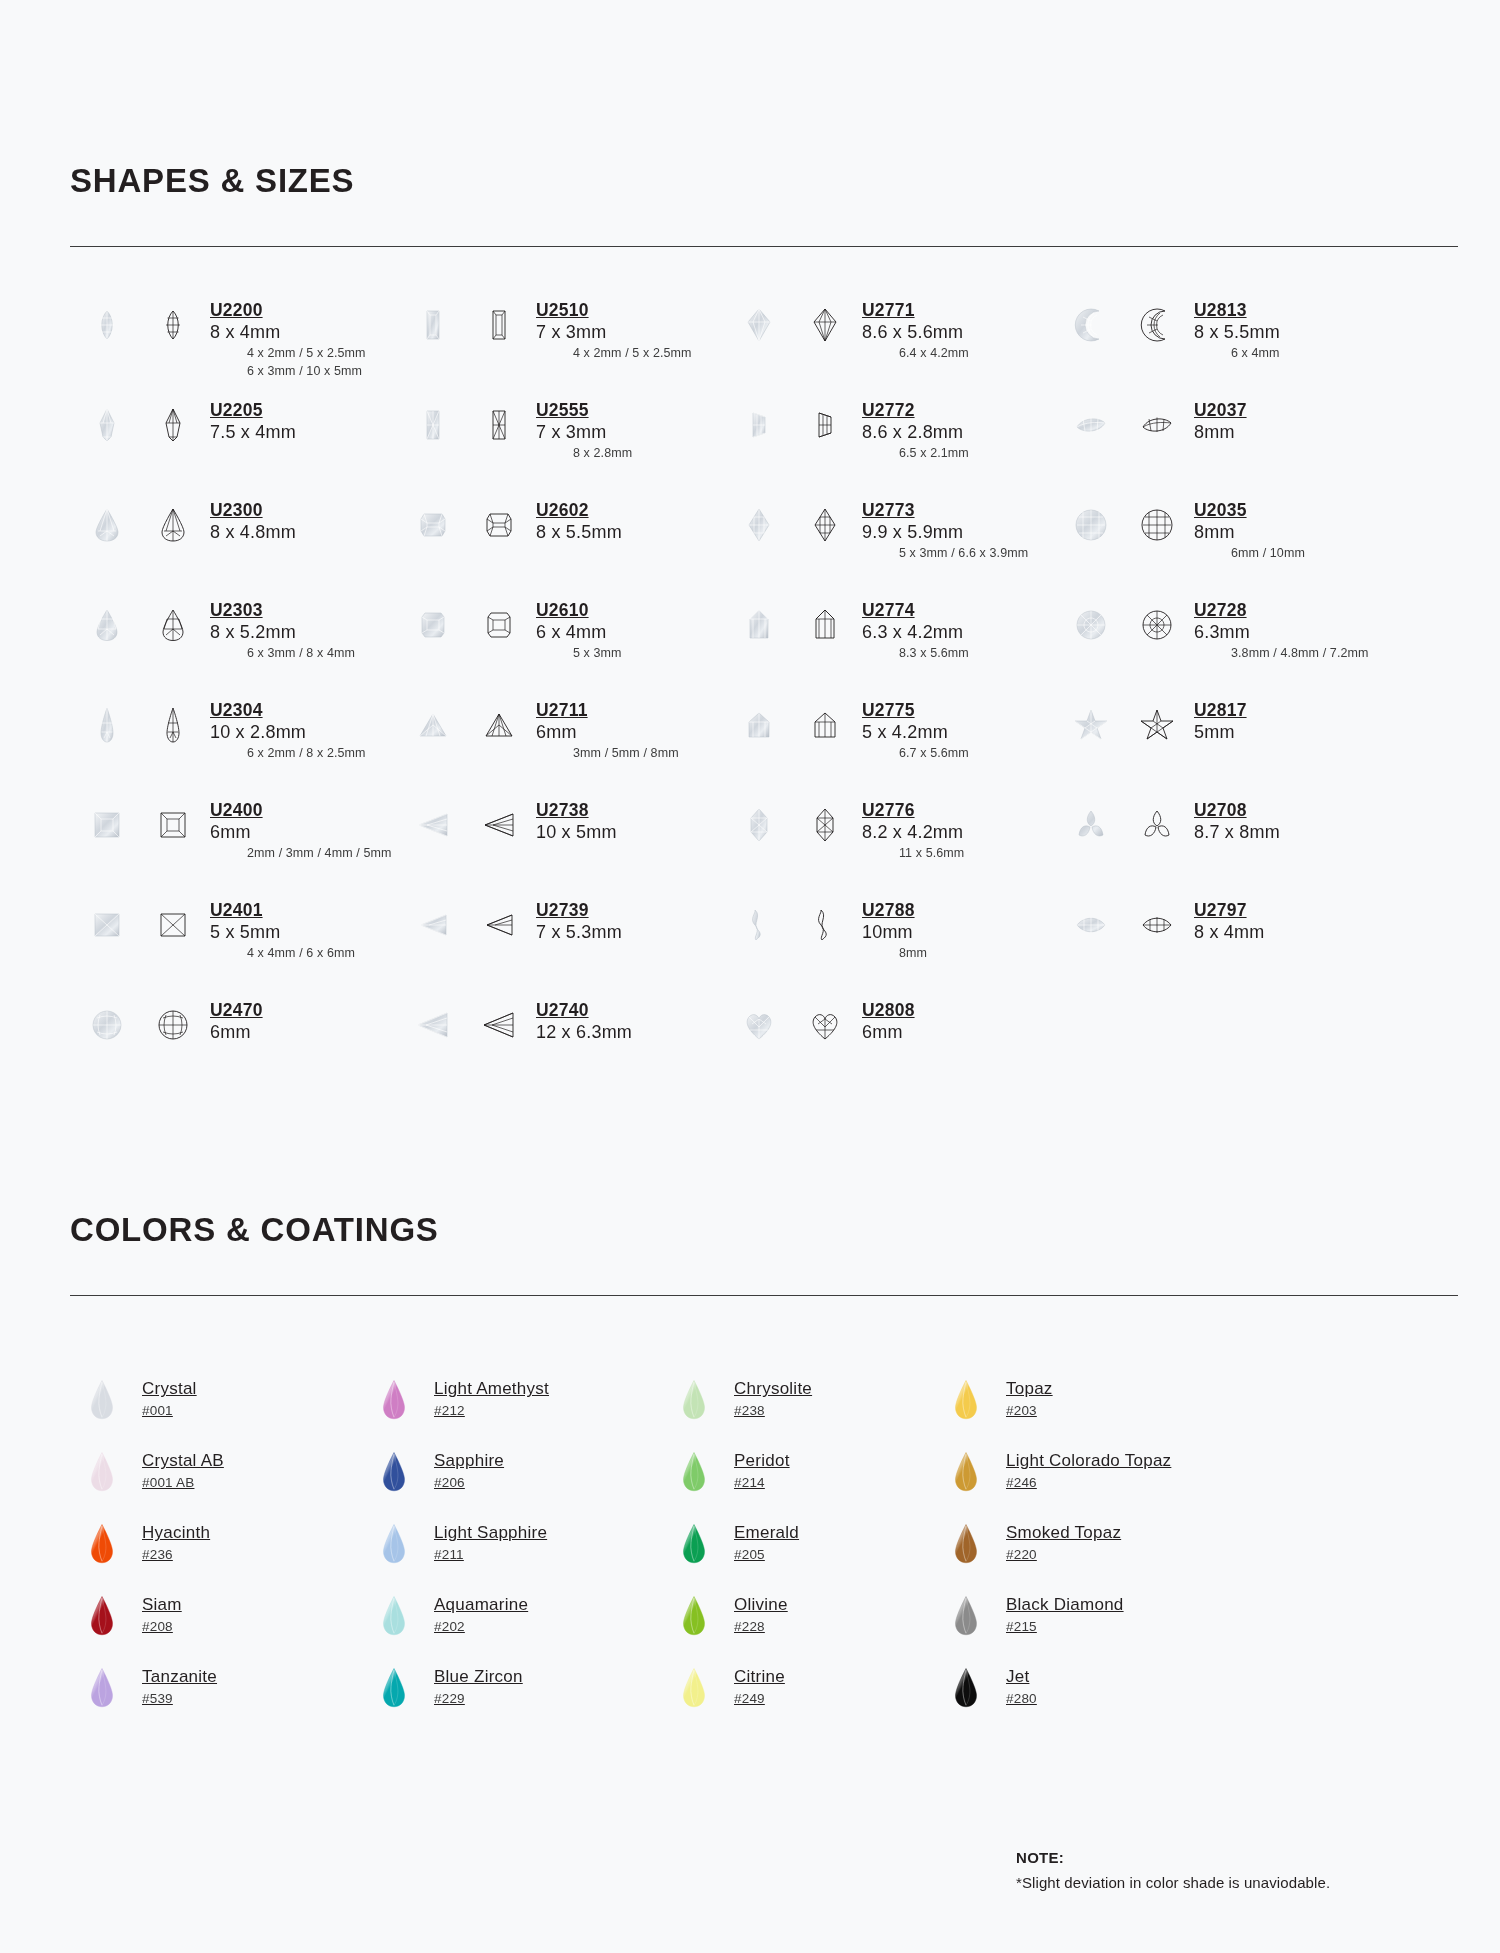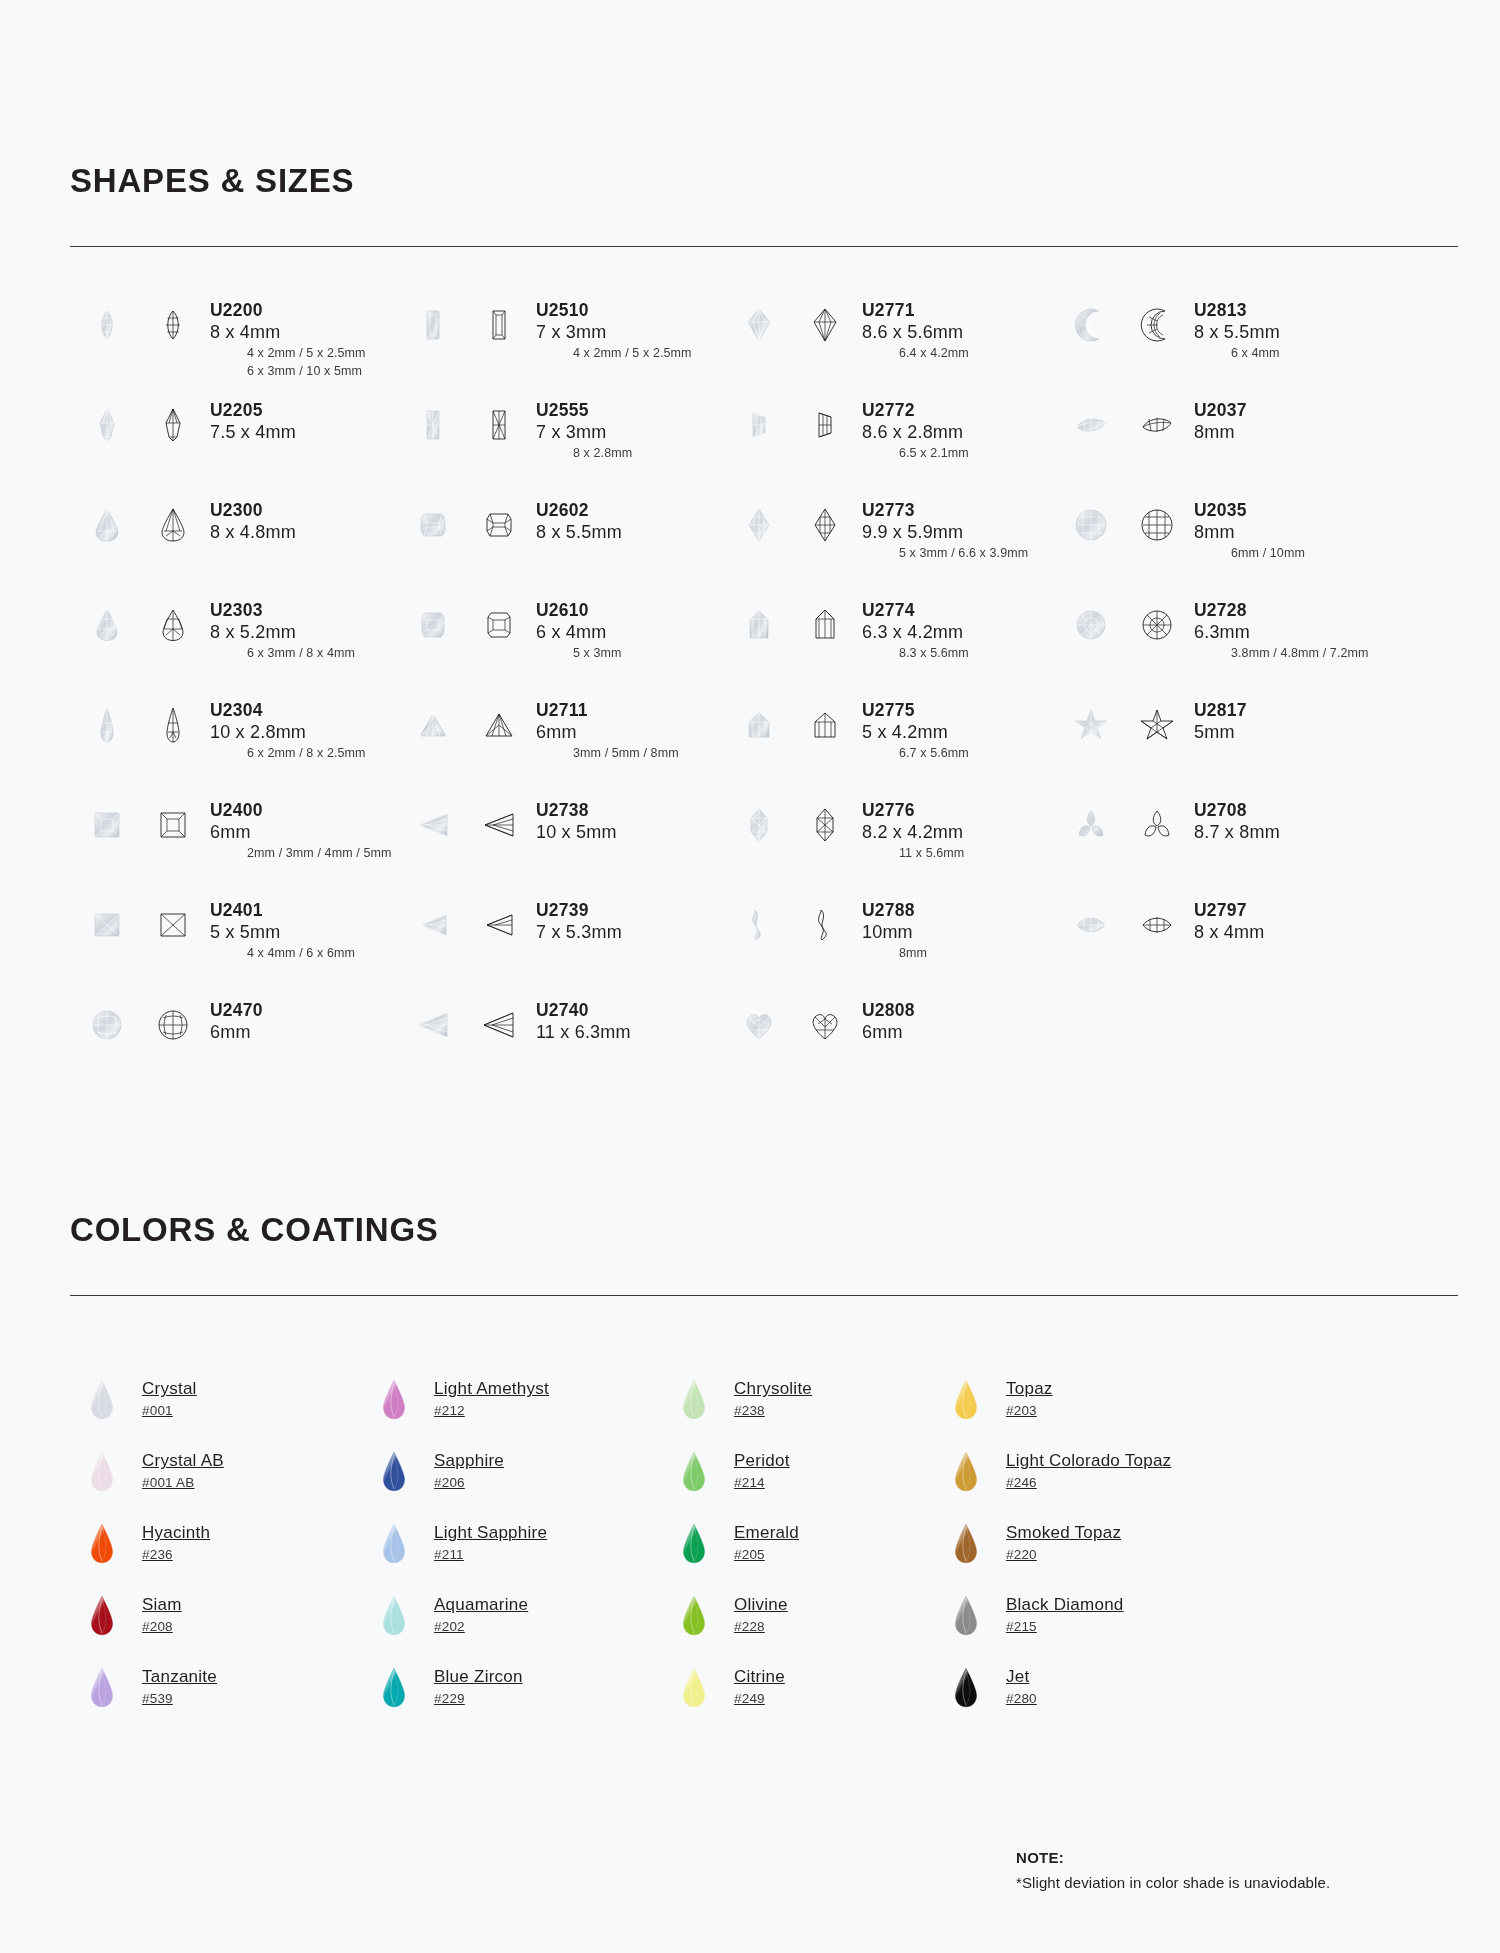--- a/index.html
+++ b/index.html
@@ -46,21 +46,21 @@
     align-items: center;
     justify-content: center;
     width: 140px;
     flex: 0 0 140px;
     gap: 10px;
     padding-top: 4px;
   }
   .pic { width: 56px; height: 56px; display: flex; align-items: center; justify-content: center; }
   .pic svg { display: block; }
   .shape-text { padding-top: 6px; }
-  .shape-code { font-size: 17.5px; font-weight: 600; letter-spacing: .2px; line-height: 1.28; }
+  .shape-code { font-size: 17.5px; font-weight: 600; letter-spacing: .2px; line-height: 1.28; text-decoration: underline; }
   .shape-size { font-size: 18px; font-weight: 400; letter-spacing: .2px; line-height: 1.32; }
   .shape-alt  { font-size: 12.5px; font-weight: 400; color: #3d3d3d; line-height: 1.42; letter-spacing: .1px; margin-left: 37px; }
 
   
   #colors-section { padding-top: 118px; }
   .colors-grid {
     margin-top: 68px;
     display: grid;
     grid-template-columns: 292px 300px 272px 1fr;
   }
@@ -545,21 +545,21 @@
               </span>
               <span class="pic">
                 <svg viewBox="0 0 40 40" width="40" height="40">
                   <path d="M34 8 L34 32 L5 20 Z" fill="none" stroke="#231f20" stroke-width="0.9" stroke-linejoin="round"></path>
                   <path d="M34 8 L5 20 L34 32 M34 20 L5 20 M34 13 L13 20 M34 27 L13 20" fill="none" stroke="#231f20" stroke-width="0.7"></path>
                 </svg>
               </span>
             </div>
             <div class="shape-text">
               <div class="shape-code">U2740</div>
-              <div class="shape-size">11 x 6.3mm</div>
+              <div class="shape-size">12 x 6.3mm</div>
             </div>
           </div>
         </div>
         <div class="shape-col">
           <div class="shape-item">
             <div class="shape-pics">
               <span class="pic">
                 <svg viewBox="0 0 40 40" width="40" height="40">
                   <defs>
                     <linearGradient id="g_kite" x1="0" y1="0" x2="1" y2="1">

